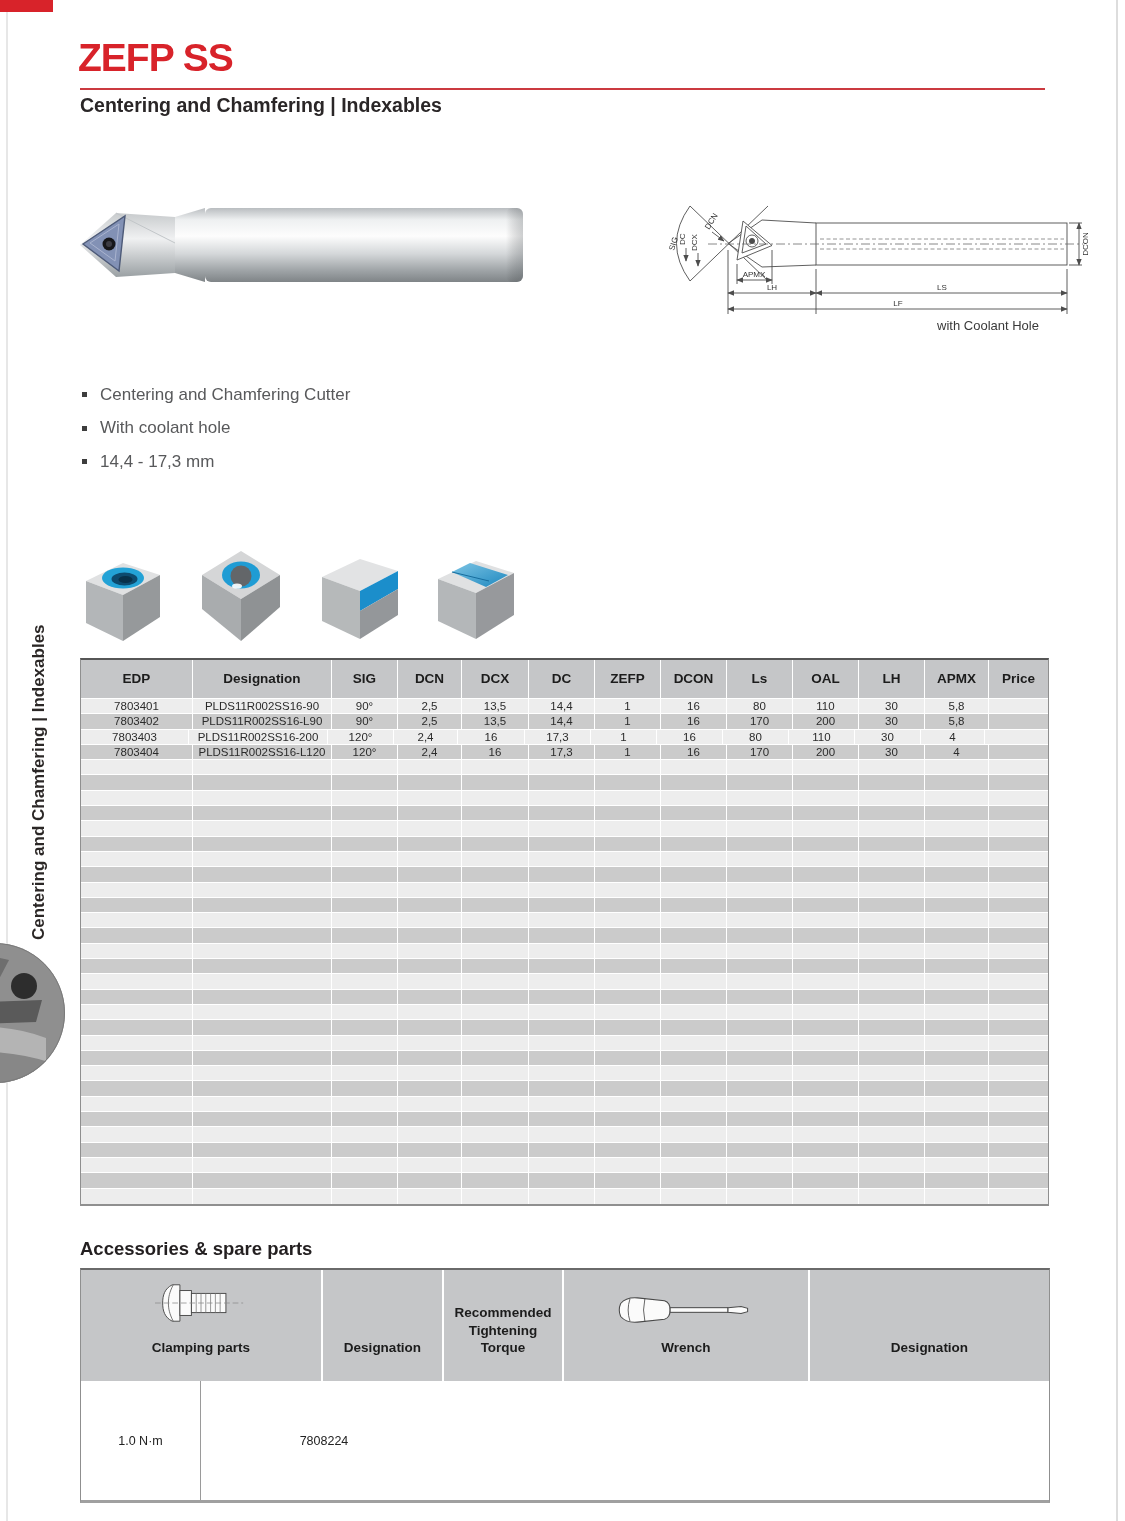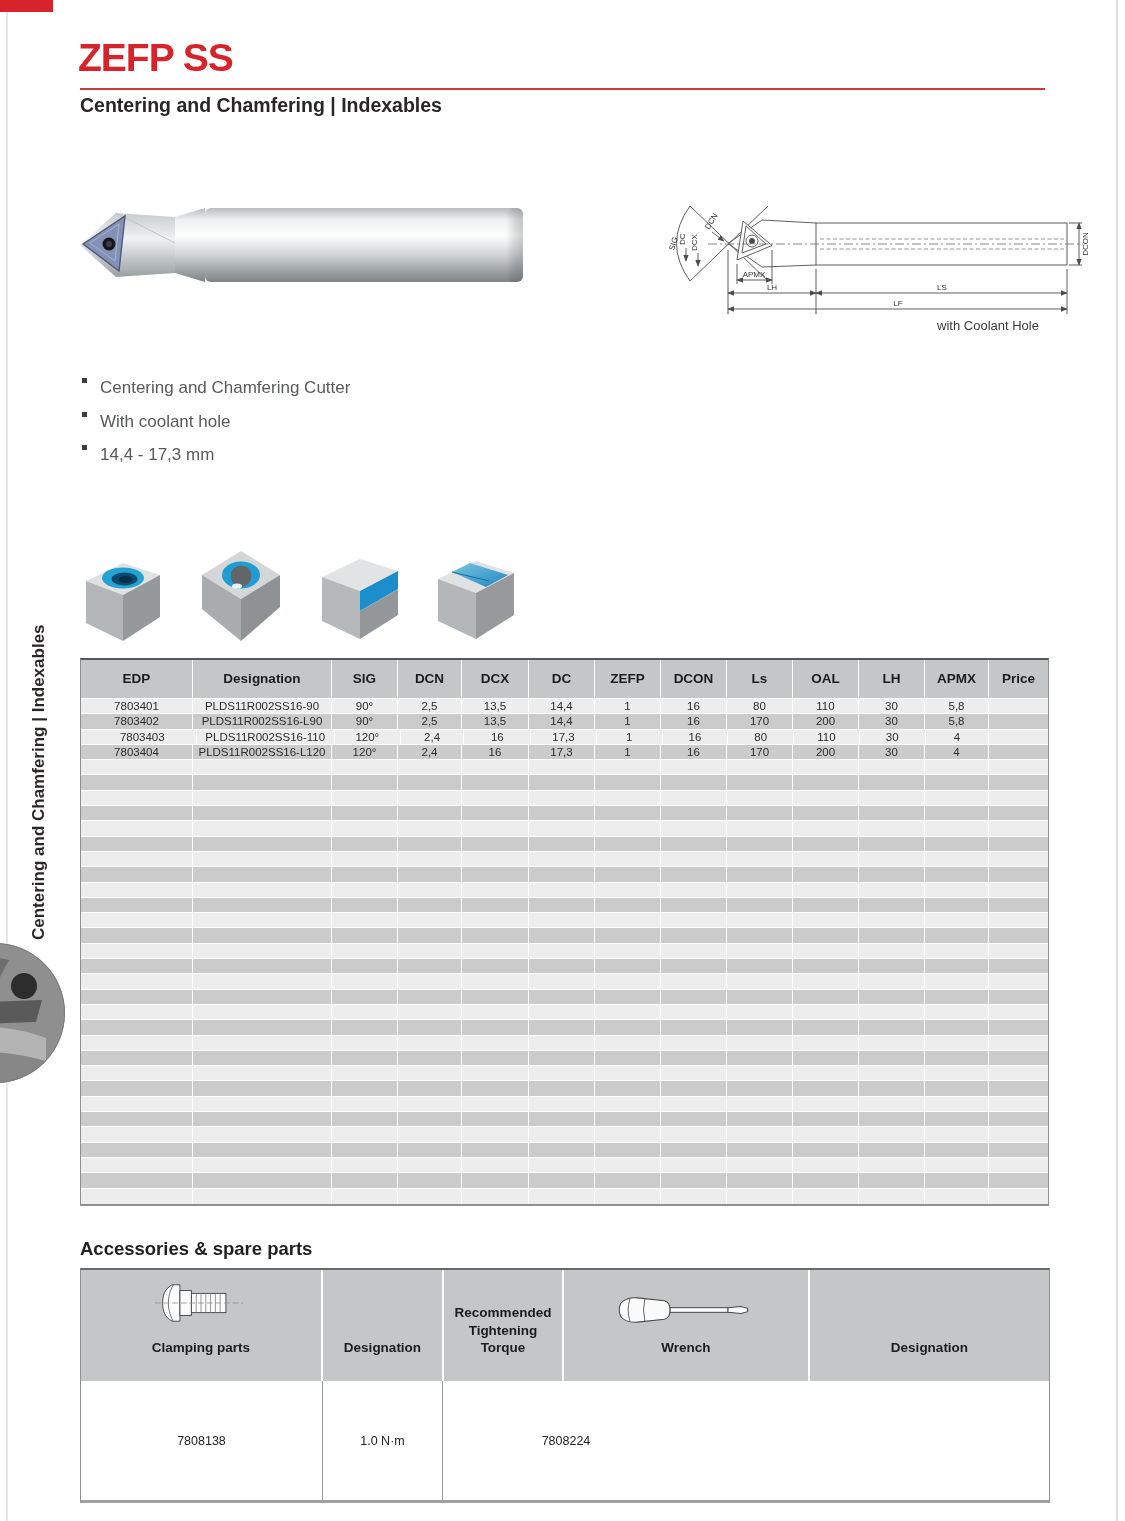--- a/index.html
+++ b/index.html
@@ -10,21 +10,21 @@
   .corner-mark{position:absolute;left:0;top:0;width:53px;height:12px;background:#d8232a;}
 
   .title{position:absolute;left:78px;top:36px;font-size:39px;font-weight:bold;color:#d8232a;letter-spacing:-1px;}
   .title-rule{position:absolute;left:80px;top:88px;width:965px;height:2px;background:#cb3a40;}
   .subtitle{position:absolute;left:80px;top:94px;font-size:19.5px;font-weight:bold;color:#2a2627;}
 
   .photo{position:absolute;left:78px;top:205px;width:450px;height:80px;}
   .drawing{position:absolute;left:650px;top:192px;width:440px;height:148px;}
 
   .features{position:absolute;left:82px;top:378px;}
-  .feat{display:flex;height:33.5px;font-size:17px;color:#58595b;}
+  .feat{display:flex;align-items:center;height:33.5px;font-size:17px;color:#58595b;}
   .feat .sq{width:5px;height:5px;background:#3d3d3d;margin-right:13px;flex:none;}
 
   .appicons{position:absolute;left:78px;top:545px;display:flex;gap:28px;}
   .appicons svg{display:block;}
 
   .side-label{position:absolute;left:29px;top:608px;height:332px;writing-mode:vertical-rl;
               transform:rotate(180deg);font-size:17px;font-weight:bold;color:#2b2726;white-space:nowrap;}
   .side-photo{position:absolute;left:-76px;top:942px;width:142px;height:142px;}
 
   .maintable{position:absolute;left:80px;top:658px;width:967px;background:#fff;
@@ -270,22 +270,22 @@
         <div class="mt-cell" style="width: 66px;">14,4</div>
         <div class="mt-cell" style="width: 66px;">1</div>
         <div class="mt-cell" style="width: 66px;">16</div>
         <div class="mt-cell" style="width: 66px;">170</div>
         <div class="mt-cell" style="width: 66px;">200</div>
         <div class="mt-cell" style="width: 66px;">30</div>
         <div class="mt-cell" style="width: 64px;">5,8</div>
         <div class="mt-cell" style="width: 59px;"></div>
       </div>
       <div class="mt-row rl">
-        <div class="mt-cell" style="width: 108px; margin-left: 8px;">7803403</div>
-        <div class="mt-cell" style="width: 139px;">PLDS11R002SS16-110</div>
+        <div class="mt-cell" style="width: 108px;">7803403</div>
+        <div class="mt-cell" style="width: 139px;">PLDS11R002SS16-200</div>
         <div class="mt-cell" style="width: 66px;">120°</div>
         <div class="mt-cell" style="width: 64px;">2,4</div>
         <div class="mt-cell" style="width: 67px;">16</div>
         <div class="mt-cell" style="width: 66px;">17,3</div>
         <div class="mt-cell" style="width: 66px;">1</div>
         <div class="mt-cell" style="width: 66px;">16</div>
         <div class="mt-cell" style="width: 66px;">80</div>
         <div class="mt-cell" style="width: 66px;">110</div>
         <div class="mt-cell" style="width: 66px;">30</div>
         <div class="mt-cell" style="width: 64px;">4</div>
@@ -782,18 +782,17 @@
             <path d="M120,14.5 L134,13.2 L141,15.2 L141,18.8 L134,20.8 L120,19.5 Z"></path>
           </g>
         </svg>
         <span>Wrench</span>
       </div>
       <div class="acc-hcell w5">
         <span>Designation</span>
       </div>
     </div>
     <div class="acc-row">
-      <div class="acc-cell w1">7808138</div>
       <div class="acc-cell w3">1.0 N·m</div>
       <div class="acc-cell w4">7808224</div>
     </div>
   </div>
 </div>
 
 </body></html>

